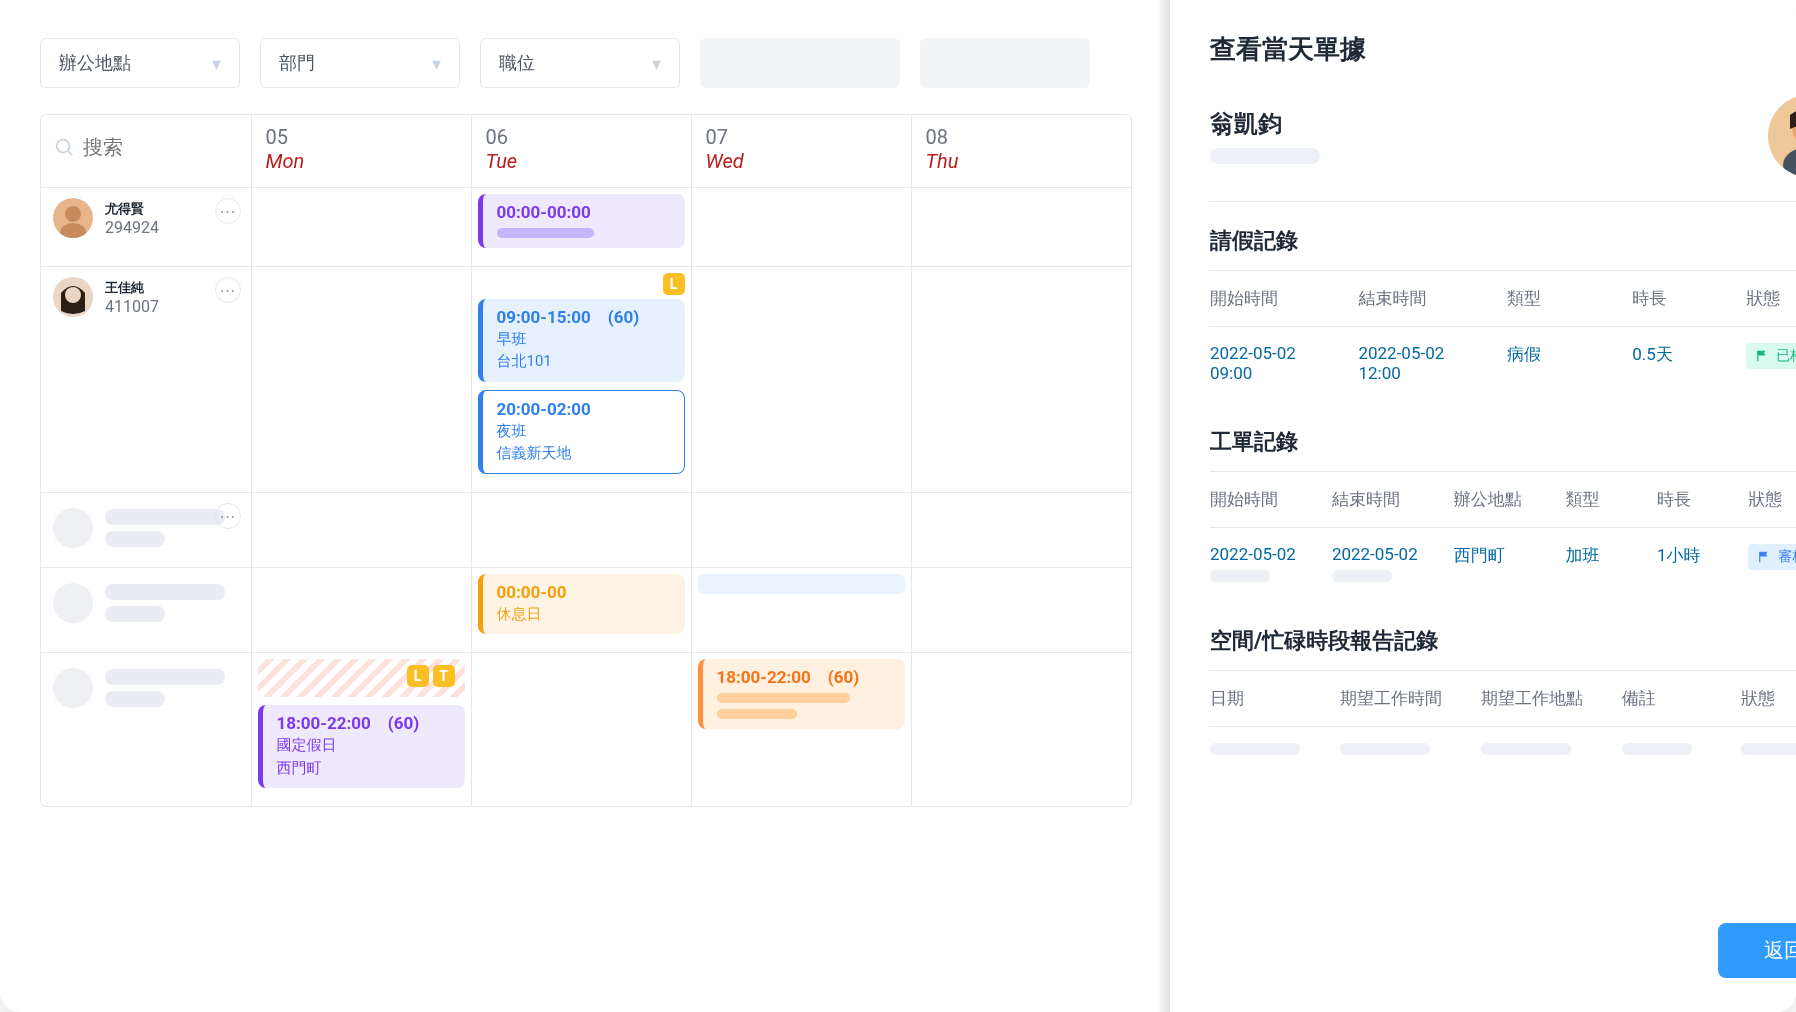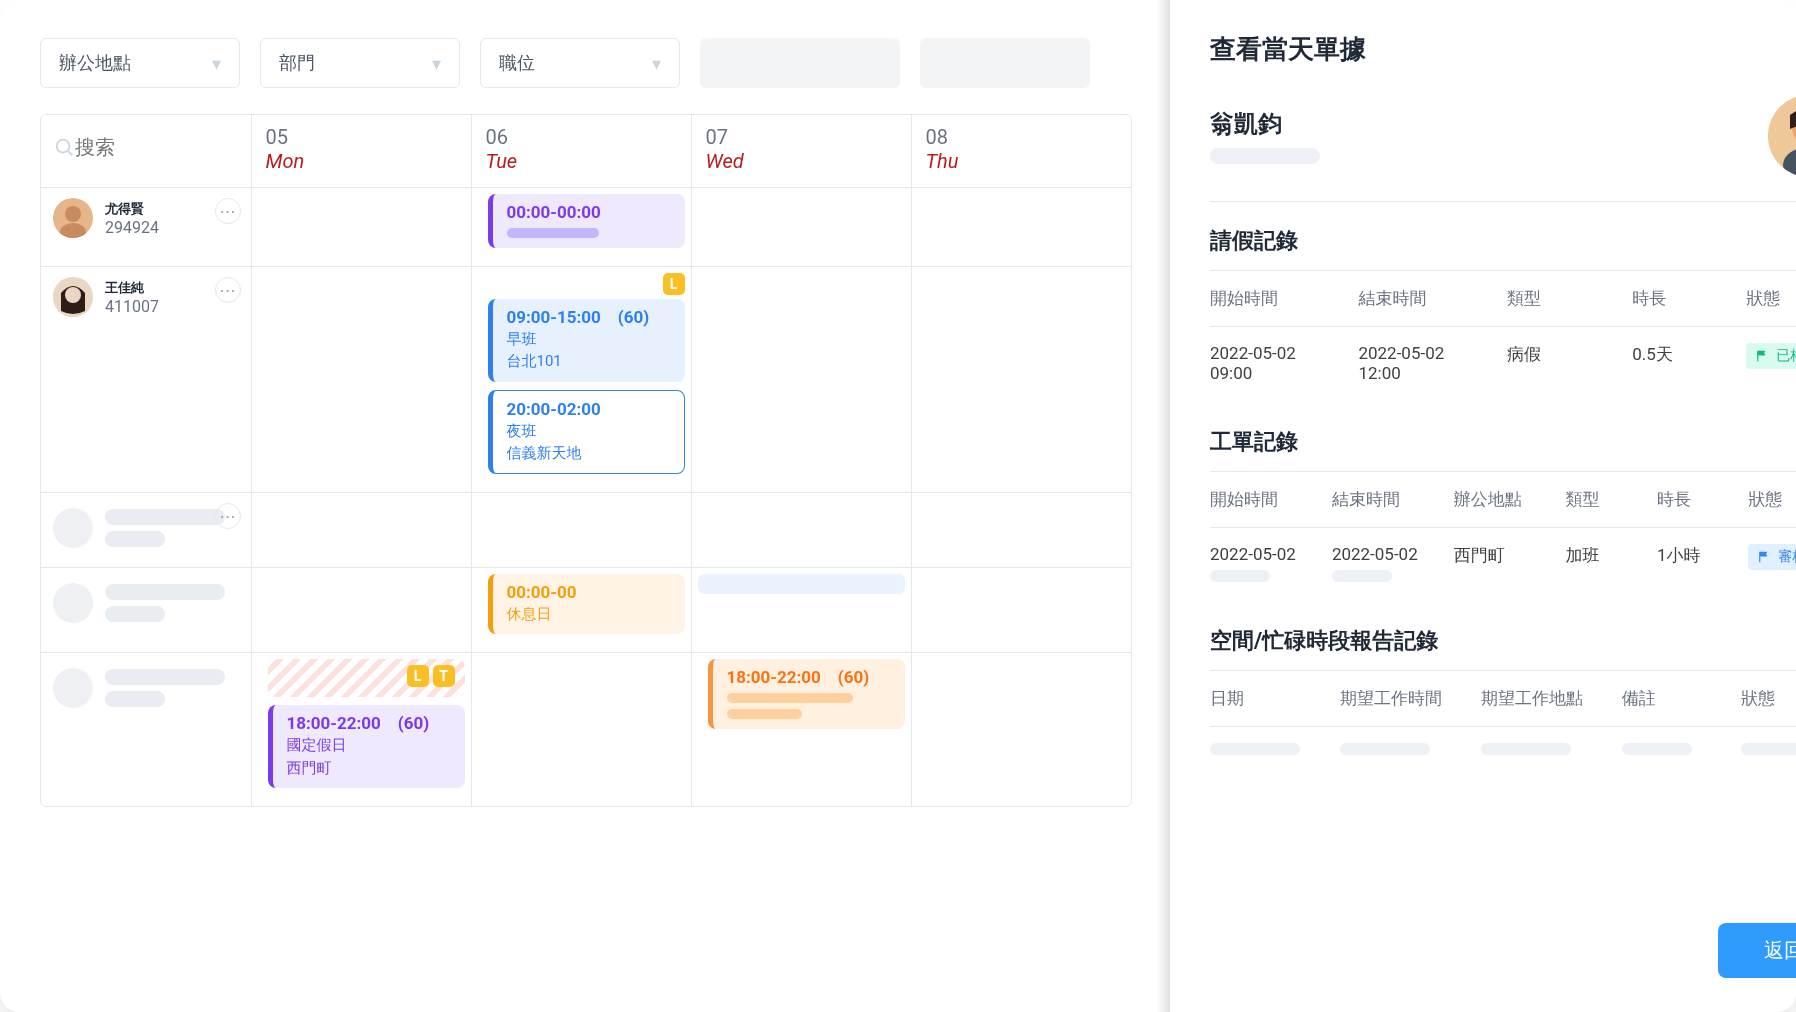--- a/index.html
+++ b/index.html
@@ -77,21 +77,21 @@
       text-align: left;
       font-weight: 400;
       margin-left: 24px;
     }
     .daynum { font-size: 20px; color:#6b7280; }
     .dayname { font-size: 20px; color:#b91c1c;font-style:italic; }
     .search-cell {
       padding: 10px 12px;
     }
     .search-wrap {
-      display:flex; align-items:center; 
+      display:flex; align-items:center; gap:8px;
       height: 44px;
       width: 100%;
     }
     .search-wrap svg { flex:none; }
     .search-input {
       border:none; outline:none;
       font-size: 20px; color:#6b7280;
       width: 100%;
       background: transparent;
     }
@@ -126,21 +126,20 @@
     .sk-line.sm{ width:60px;} .sk-line.lg{width:120px;}
     .cell { padding: 6px 6px 10px; }
     
     .shift {
       border-radius:8px;
       padding: 8px 10px 10px 14px;
       border-left: 5px solid;
       margin-bottom: 8px;
       font-size: 17px;
       position: relative;
-      margin-left: 10px;
     }
     .shift.purple { background:#efe9fd; border-color:#7c3aed; color:#7c3aed;}
     .shift.purple-ghost { background:#efe9fd; border-color:#7c3aed; }
     .shift.blue { background:#e7f1fe; border-color:#2f80ed; color:#2f80ed;}
     .shift.blue-outline { background:#fff; border:1px solid #2f80ed; border-left:5px solid #2f80ed; color:#2f80ed;}
     .shift.orange { background:#fff3e5; border-color:#f59e0b; color:#f59e0b;}
     .shift.orange2 { background:#fff0e0; border-color:#fb923c; color:#f97316;}
     .shift.stripe { 
       background: repeating-linear-gradient(135deg,#fff,#fff 6px,#fde1dc 6px,#fde1dc 12px);
       border-left:none; padding:6px 10px;
@@ -203,21 +202,21 @@
       gap:10px;
       padding: 16px 0;
       border-bottom:1px solid #e5e7eb;
       align-items:start;
       font-size:17px;
     }
     .tbl.cols5 .thead, .tbl.cols5 .trow{ grid-template-columns: 1.2fr 1.2fr 1fr .9fr .9fr;}
     .tbl.cols6 .thead, .tbl.cols6 .trow{ grid-template-columns: 1.1fr 1.1fr 1fr .8fr .8fr 1fr;}
     .tbl.cols5b .thead, .tbl.cols5b .trow{ grid-template-columns: 1.1fr 1.2fr 1.2fr 1fr 1fr;}
     .tbl .thead{ color:#6b7280; }
-    .muted{ color:#404040;}
+    .muted{ color:#0369a1;}
     .tag{
       display:inline-flex; align-items:center; gap:6px;
       padding:4px 10px; border-radius:4px;
       font-size:14px;
     }
     .tag.green{ background:#d9fbef; color:#10b981;}
     .tag.blue { background:#e0f0ff; color:#3b82f6;}
     .sk8{ height:12px; border-radius:6px; background:#edf0f4; }
     .back-btn{
       position:absolute; bottom:34px; right:40px;

